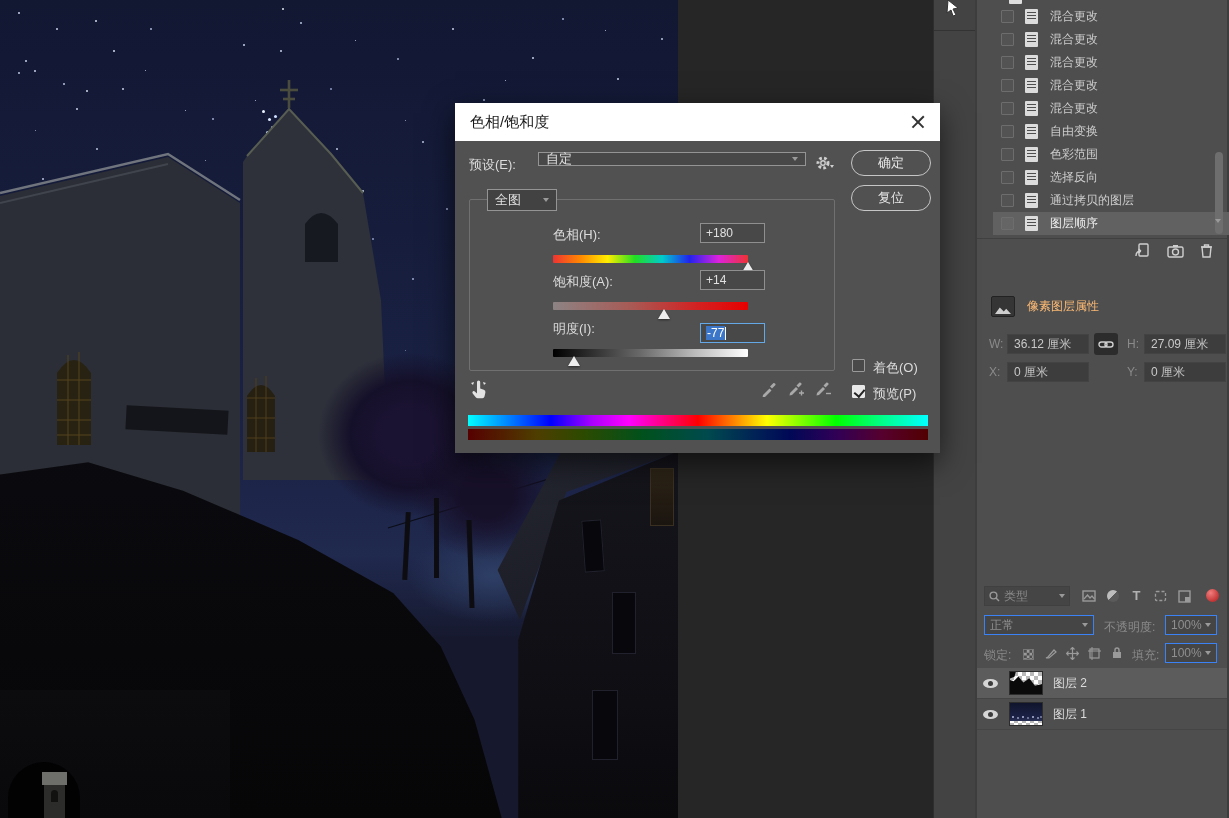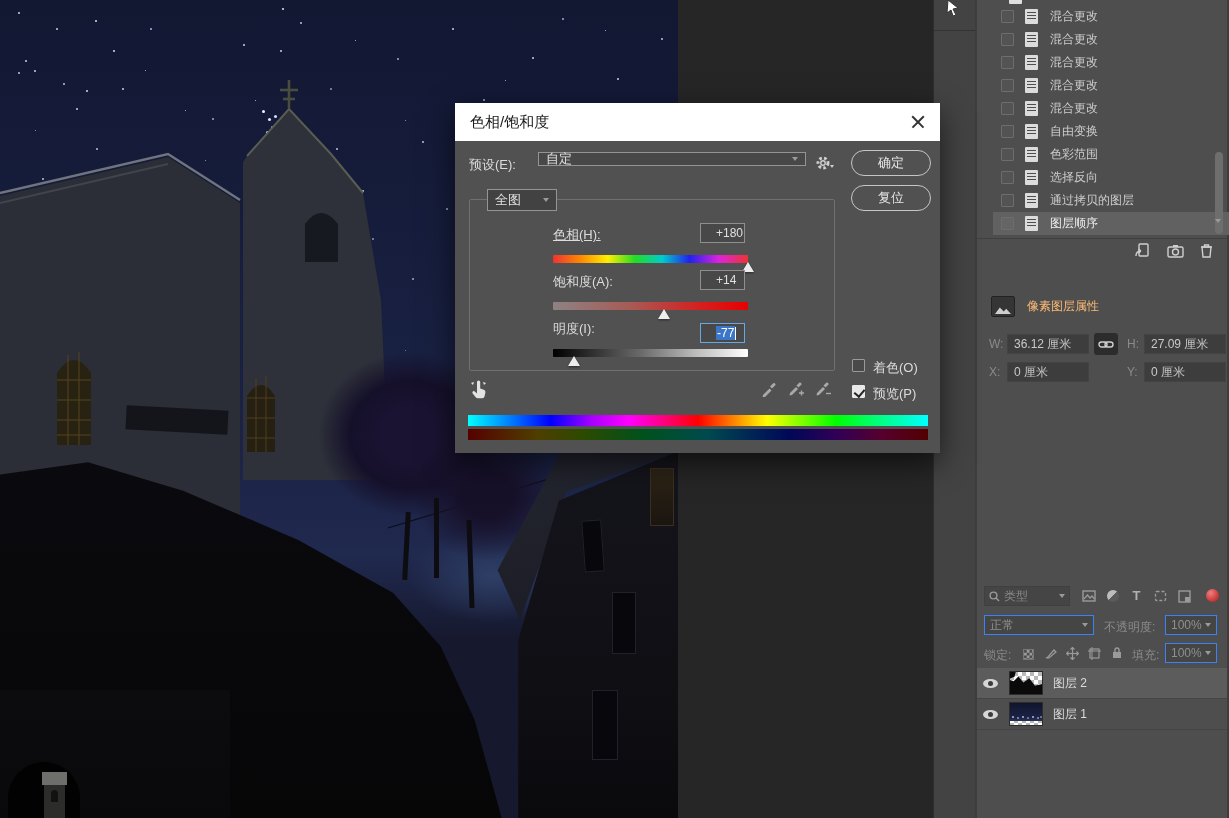--- a/index.html
+++ b/index.html
@@ -127,22 +127,22 @@
   .x-icon { position:relative; width:14px; height:14px; }
   .x-icon::before,.x-icon::after { content:""; position:absolute; left:-1px; top:6px; width:16px; height:1.6px; background:#333; }
   .x-icon::before { transform:rotate(45deg); } .x-icon::after { transform:rotate(-45deg); }
   .dlg-label { color:#dcdcdc; }
   .select { background:#484848; border:1px solid #949494; color:#e0e0e0; display:flex; align-items:center;
     justify-content:space-between; padding:0 7px; }
   .pill-btn { position:absolute; width:80px; height:26px; border:1.5px solid #c6c6c6; border-radius:13px;
     color:#e8e8e8; display:flex; align-items:center; justify-content:center; font-size:13px; background:transparent; }
   #groupBox { position:absolute; left:14px; top:96px; width:366px; height:172px; border:1px solid #707070; border-radius:2px; }
   .srow-label { position:absolute; color:#dcdcdc; }
-  .val-field { position:absolute; width:45px; height:20px; background:#484848; border:1px solid #8f8f8f;
-    color:#e0e0e0; font-size:12px; display:flex; align-items:center; padding-left:15px; }
+  .val-field { position:absolute; width:65px; height:20px; background:#484848; border:1px solid #8f8f8f;
+    color:#e0e0e0; font-size:12px; display:flex; align-items:center; padding-left:5px; }
   .val-field.focus { border:1px solid #64a8e8; }
   .sel-text { background:#3b76c8; color:#fff; padding:0 1px; }
   .caret { display:inline-block; width:1px; height:13px; background:#fff; margin-left:0; vertical-align:middle; }
   .sbar { position:absolute; width:195px; height:8px; border-radius:1px; }
   .hue-bar { background:linear-gradient(90deg,#e33,#f80 14%,#fe0 28%,#2d2 42%,#0cc 56%,#22e 70%,#d2d 85%,#e33); }
   .sat-bar { background:linear-gradient(90deg,#8d8384,#a85a55 40%,#d42020 75%,#e80000); }
   .lig-bar { background:linear-gradient(90deg,#000,#6a6a6a 45%,#b9b9b9 72%,#fff); }
   .handle { position:absolute; width:0; height:0; border-left:6px solid transparent; border-right:6px solid transparent;
     border-bottom:10px solid #ededed; filter:drop-shadow(0 1px 1px rgba(0,0,0,.5)); }
   .checkbox { position:absolute; width:13px; height:13px; border:1px solid #9a9a9a; border-radius:1px; background:#494949; }
@@ -485,21 +485,21 @@
   </div>
   <div class="pill-btn" style="left:396px; top:47px;">确定</div>
   <div class="pill-btn" style="left:396px; top:82px;">复位</div>
 
   <div id="groupBox"></div>
   <div class="select abs" style="left:32px; top:86px; width:70px; height:22px; background:#424242;">
     <span>全图</span>
     <span class="chev sm"></span>
   </div>
 
-  <span class="srow-label" style="left:98px; top:123px;text-decoration:underline;">色相(H):</span>
+  <span class="srow-label" style="left:98px; top:123px;">色相(H):</span>
   <div class="val-field" style="left:245px; top:120px;">+180</div>
   <div class="sbar hue-bar" style="left:98px; top:152px;"></div>
   <div class="handle" style="left:287px; top:159px;"></div>
 
   <span class="srow-label" style="left:98px; top:170px;">饱和度(A):</span>
   <div class="val-field" style="left:245px; top:167px;">+14</div>
   <div class="sbar sat-bar" style="left:98px; top:199px;"></div>
   <div class="handle" style="left:203px; top:206px;"></div>
 
   <span class="srow-label" style="left:98px; top:217px;">明度(I):</span>

